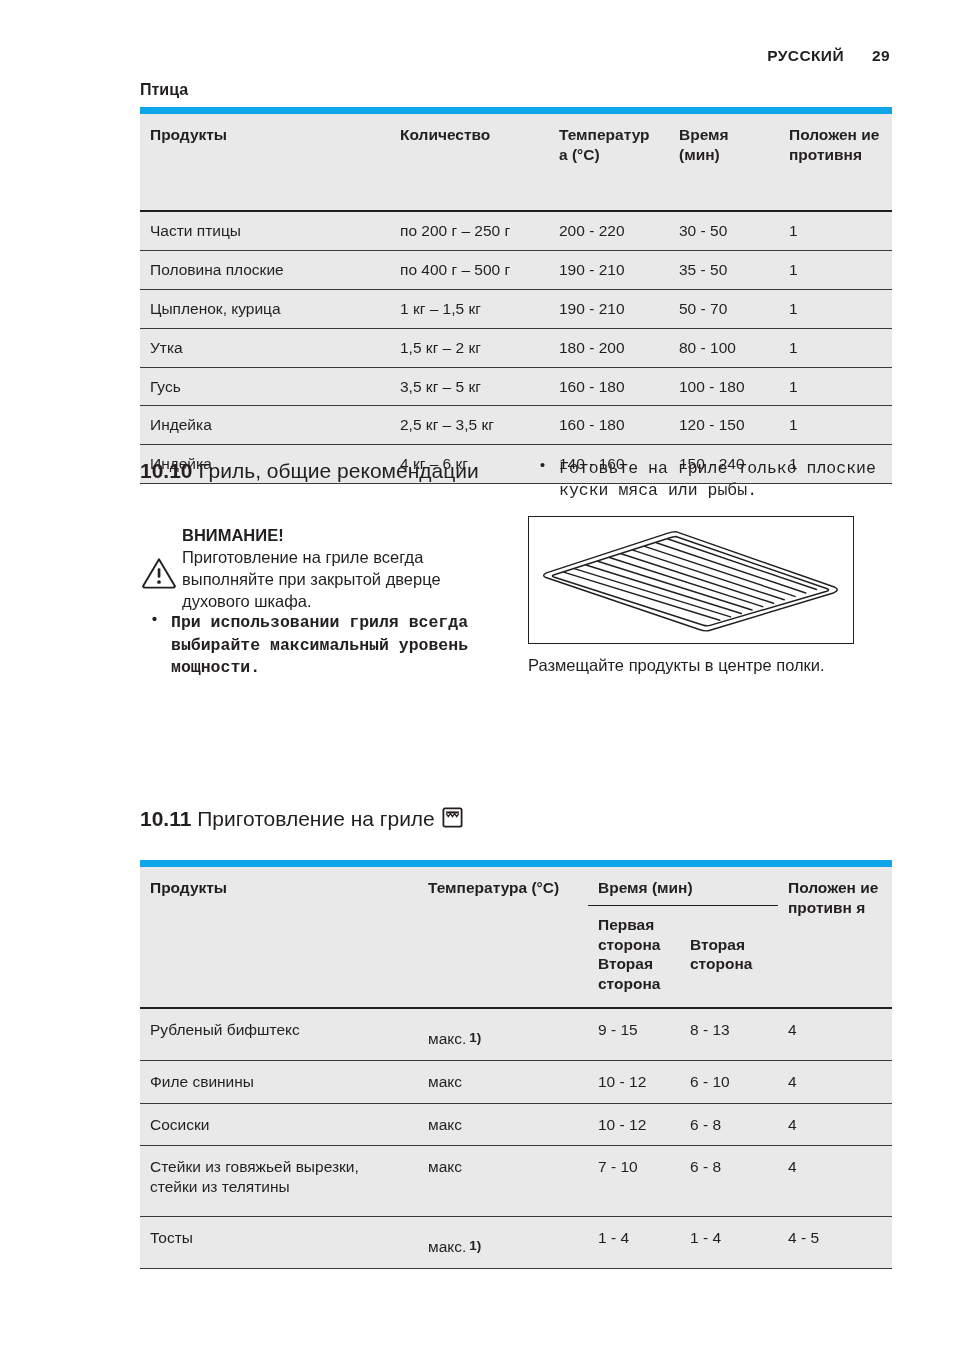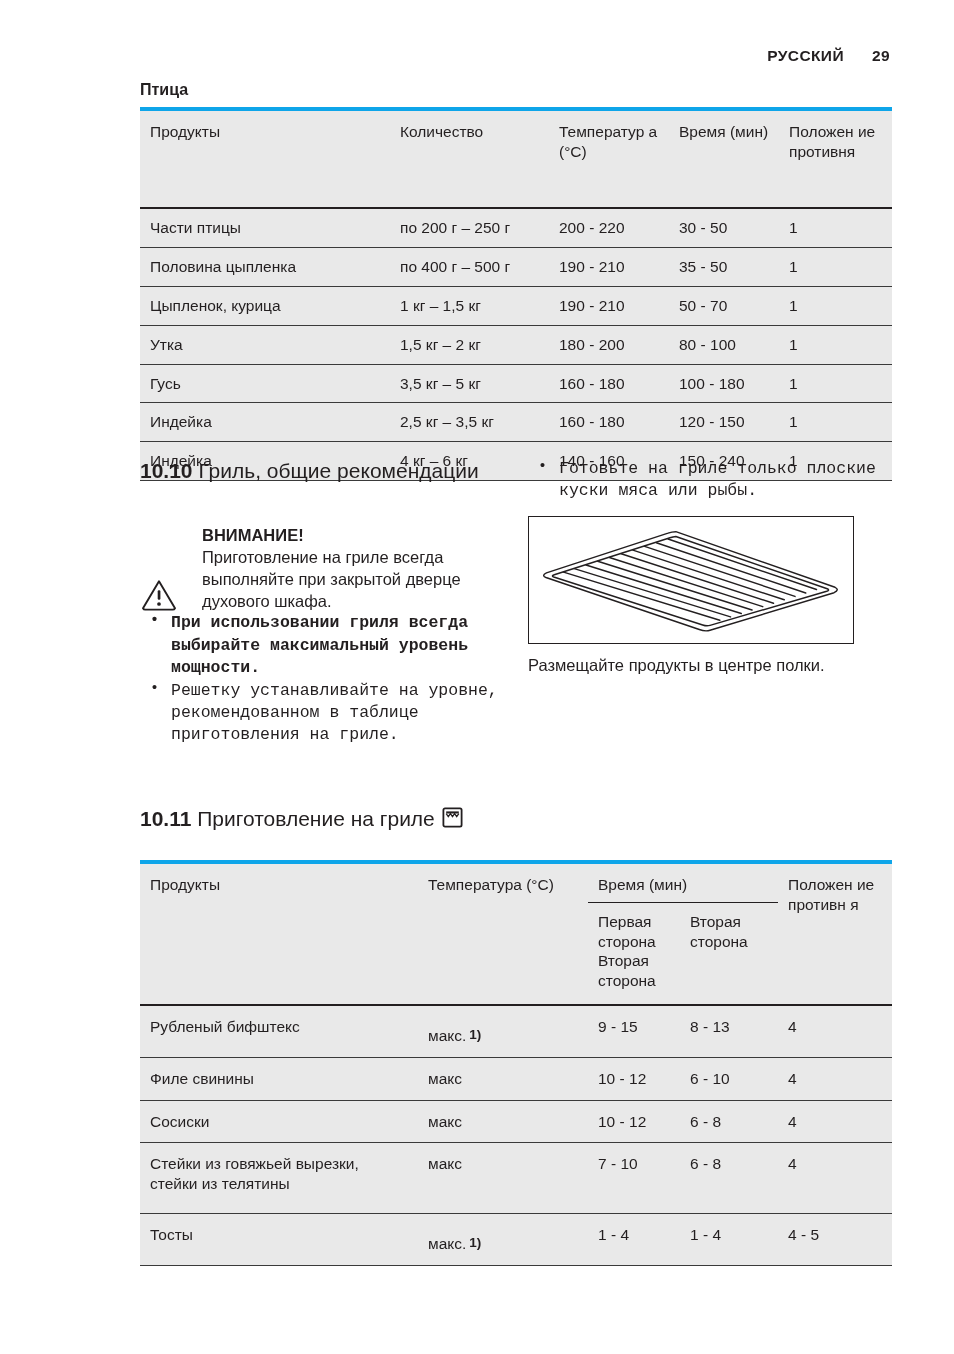--- a/index.html
+++ b/index.html
@@ -61,22 +61,22 @@
   }
   table.dt td, table.dt th {
     background: #e9e9e9;
     padding: 9px 8px 9px 10px;
     text-align: left;
     vertical-align: top;
     line-height: 1.28;
     border: 0;
   }
   table.dt thead th {
-    font-weight: normal;
-    border-top: 4px solid #0ea5e9;
+    font-weight: bold;
+    border-top: 7px solid #0ea5e9;
     border-bottom: 2px solid #231f20;
     padding-top: 11px;
     padding-bottom: 11px;
   }
   table.dt tbody td {
     border-bottom: 1.6px solid #3a3a3a;
     margin-top: 32px;
   }
   table.dt tbody tr:last-child td {
     border-bottom: 1.6px solid #3a3a3a;
@@ -134,22 +134,22 @@
   .col-right {
     position: absolute;
     left: 528px;
     top: 458px;
     width: 368px;
   }
 
   
   .warn {
     display: flex;
-    align-items: flex-end;
-    gap: 24px;
+    align-items: center;
+    gap: 4px;
   }
   .warn-icon {
     flex: 0 0 auto;
     width: 38px;
     height: 34px;
     margin-top: 9px;
   }
   .warn-body {
     font-size: 16.5px;
     line-height: 1.34;
@@ -217,20 +217,21 @@
 
   .time-group {
     padding: 0 !important;
   }
   .time-group .tg-title {
     padding: 11px 8px 7px 10px;
     border-bottom: 1.6px solid #231f20;
   }
   .time-group .tg-subs {
     display: flex;
+    align-items: center;
   }
   .time-group .tg-sub {
     padding: 9px 8px 0 10px;
     line-height: 1.28;
     box-sizing: border-box;
   }
   .tg-sub.s1 { width: 92px; }
   .tg-sub.s2 { width: 98px; }
 
   .maxcell {
@@ -279,21 +280,21 @@
       </thead>
       <tbody>
         <tr>
           <td>Части птицы</td>
           <td>по 200 г – 250 г</td>
           <td>200 - 220</td>
           <td>30 - 50</td>
           <td>1</td>
         </tr>
         <tr>
-          <td>Половина цыпленка</td>
+          <td>Половина плоские</td>
           <td>по 400 г – 500 г</td>
           <td>190 - 210</td>
           <td>35 - 50</td>
           <td>1</td>
         </tr>
         <tr>
           <td>Цыпленок, курица</td>
           <td>1 кг – 1,5 кг</td>
           <td>190 - 210</td>
           <td>50 - 70</td>
@@ -347,21 +348,20 @@
         </svg>
       </span>
       <div class="warn-body">
         <span class="warn-title">ВНИМАНИЕ!</span>
         <span>Приготовление на гриле всегда выполняйте при закрытой дверце духового шкафа.</span>
       </div>
     </div>
 
     <ul class="bl left-bullets">
       <li class="b">При использовании гриля всегда выбирайте максимальный уровень мощности.</li>
-      <li>Решетку устанавливайте на уровне, рекомендованном в таблице приготовления на гриле.</li>
     </ul>
   </div>
 
   <div class="col-right">
 
     <ul class="bl right-bullets">
       <li>Готовьте на гриле только плоские куски мяса или рыбы.</li>
     </ul>
 
     <div class="figure">

